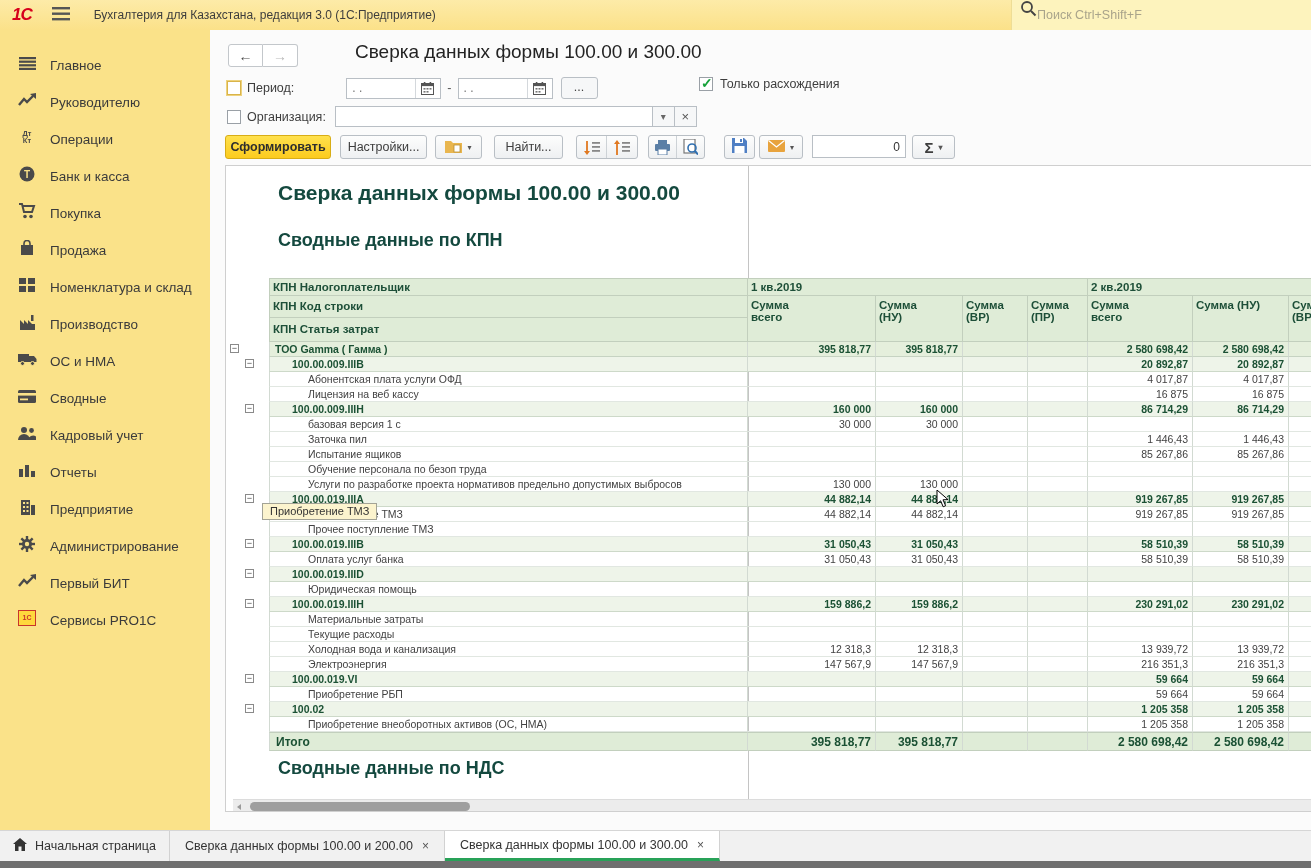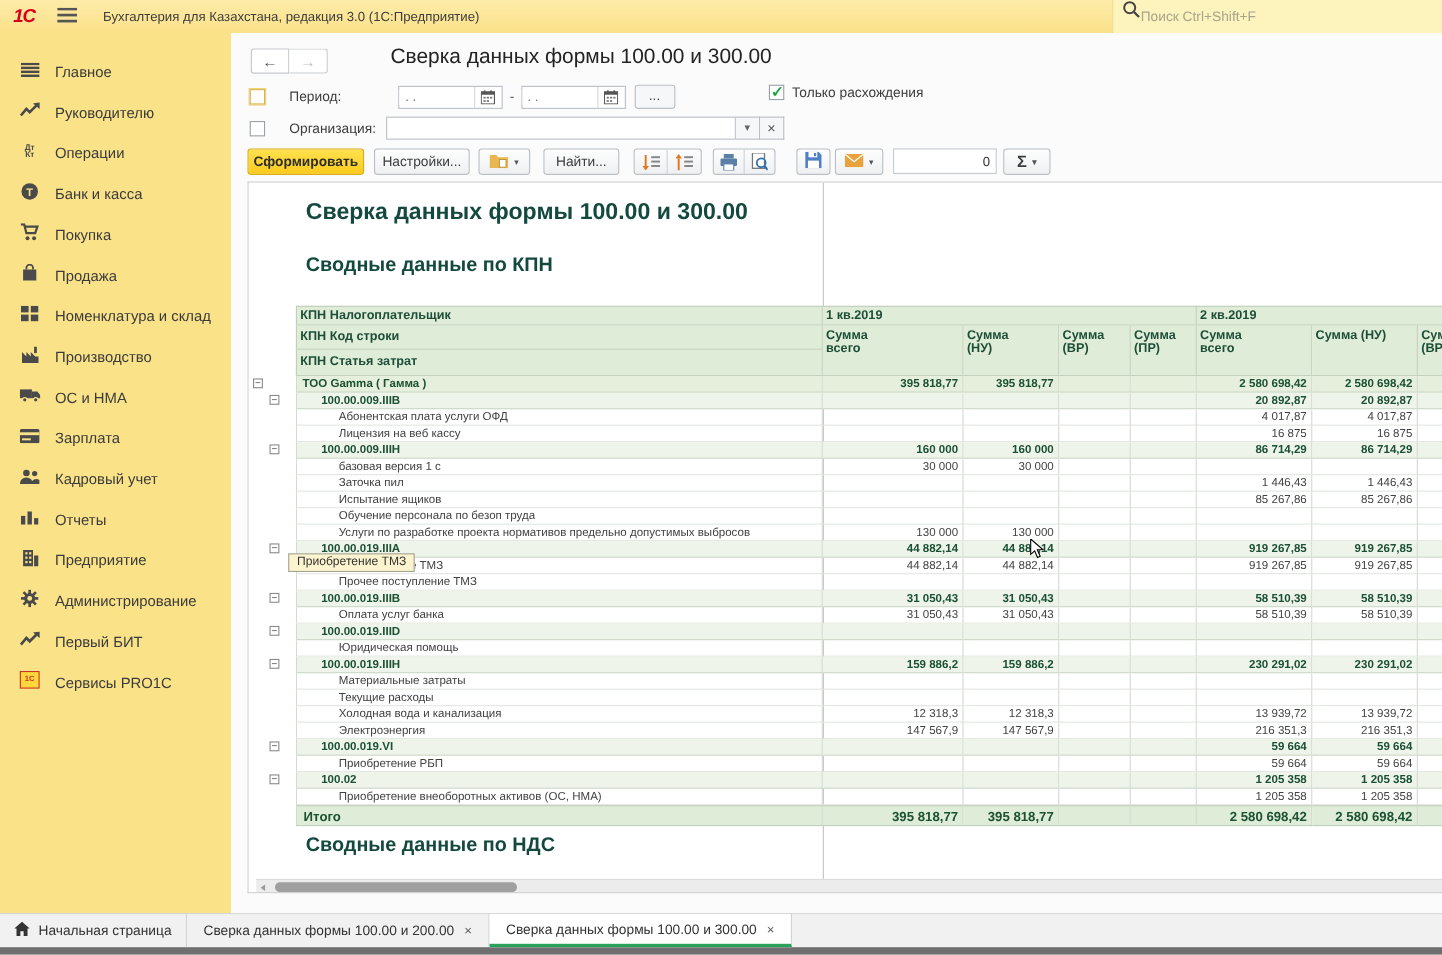--- a/index.html
+++ b/index.html
@@ -29,21 +29,21 @@
   .navbtn{width:35px;height:23px;background:#fff;border:1px solid #c3c7cb;display:flex;align-items:center;justify-content:center;font-size:14px;font-weight:bold;cursor:pointer}
   .navbtn.back{border-radius:3px 0 0 3px;color:#4a4a4a}
   .navbtn.fwd{border-radius:0 3px 3px 0;color:#b9b9b9;border-left:none}
   .pagetitle{position:absolute;left:145px;top:11px;font-size:19px;color:#232323}
 
   .cb{width:14px;height:14px;border:1px solid #9aa0a6;background:#fff;display:inline-block;vertical-align:middle;position:relative;flex:none}
   .cb.focus{border-color:#d9b44a;box-shadow:0 0 0 1px #eed27d}
   .cb.checked::after{content:"✓";position:absolute;left:1px;top:-3px;font-size:14px;font-weight:bold;color:#17a23b}
   .frow{position:absolute;display:flex;align-items:center;font-size:12.5px;color:#3d3d3d}
   .f1{left:17px;top:47px}.f2{left:17px;top:76px}
-  .frow .cap{margin-left:22px}
+  .frow .cap{margin-left:6px}
   .datefld{display:flex;align-items:center;height:21px;border:1px solid #b9bfc5;background:#fff;width:95px}
   .datefld input{border:none;outline:none;width:68px;font-size:12px;color:#9a9a9a;padding-left:5px;font-family:"Liberation Sans",sans-serif}
   .calbtn{width:24px;height:19px;border-left:1px solid #d4d8dc;display:flex;align-items:center;justify-content:center;cursor:pointer}
   .dash{margin:0 6px;color:#555}
   .dotsbtn{margin-left:8px;width:37px;height:22px;background:#f6f7f8;border:1px solid #b9bfc5;border-radius:3px;text-align:center;line-height:18px;color:#444;cursor:pointer}
   .onlydiff{position:absolute;left:489px;top:47px;display:flex;align-items:center}
   .onlydiff .cap{margin-left:7px;font-size:12.5px;color:#3d3d3d}
   .orgcombo{display:flex;align-items:center;margin-left:9px}
   .orgfld{width:318px;height:21px;border:1px solid #b9bfc5;background:#fff}
   .combobtn{width:22px;height:21px;border:1px solid #b9bfc5;border-left:none;background:#f6f7f8;text-align:center;line-height:19px;color:#666;font-size:10px;cursor:pointer}
@@ -243,21 +243,21 @@
     <span class="lbl">ОС и НМА</span>
   </div>
   <div class="snav">
     <span class="ic">
         <svg width="18" height="13" viewBox="0 0 18 13">
           <rect x="0" y="0" width="18" height="13" rx="1.5" fill="#4a4a4a"></rect>
           <rect x="0" y="3" width="18" height="2.6" fill="#fae289"></rect>
           <rect x="2" y="8.5" width="8" height="1.8" fill="#fae289"></rect>
         </svg>
       </span>
-    <span class="lbl">Зарплата</span>
+    <span class="lbl">Сводные</span>
   </div>
   <div class="snav">
     <span class="ic">
         <svg width="18" height="14" viewBox="0 0 18 14">
           <circle cx="6" cy="4" r="3" fill="#4a4a4a"></circle>
           <path d="M0,14 a6,6 0 0 1 12,0 z" fill="#4a4a4a"></path>
           <circle cx="13.5" cy="4.5" r="2.4" fill="#4a4a4a"></circle>
           <path d="M10,14 a5,5 0 0 1 8,-3.5 V14 z" fill="#4a4a4a"></path>
         </svg>
       </span>

